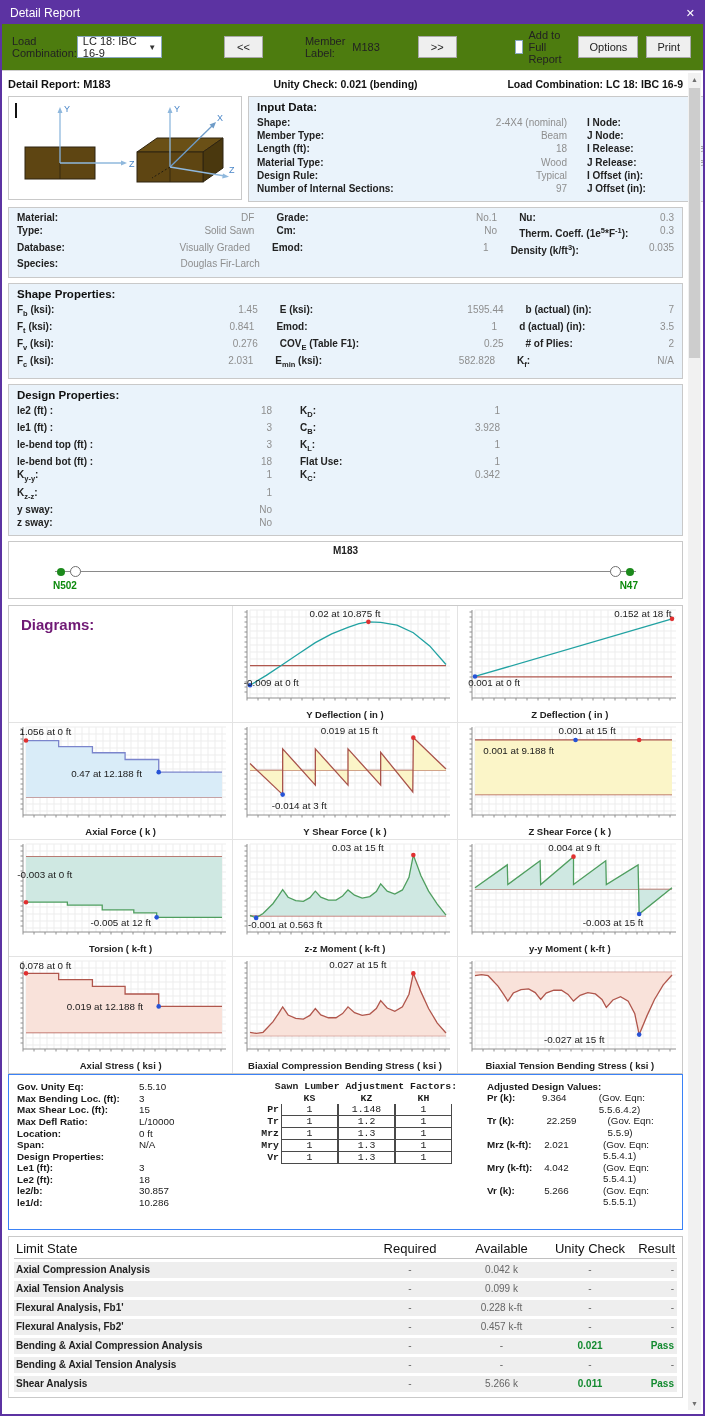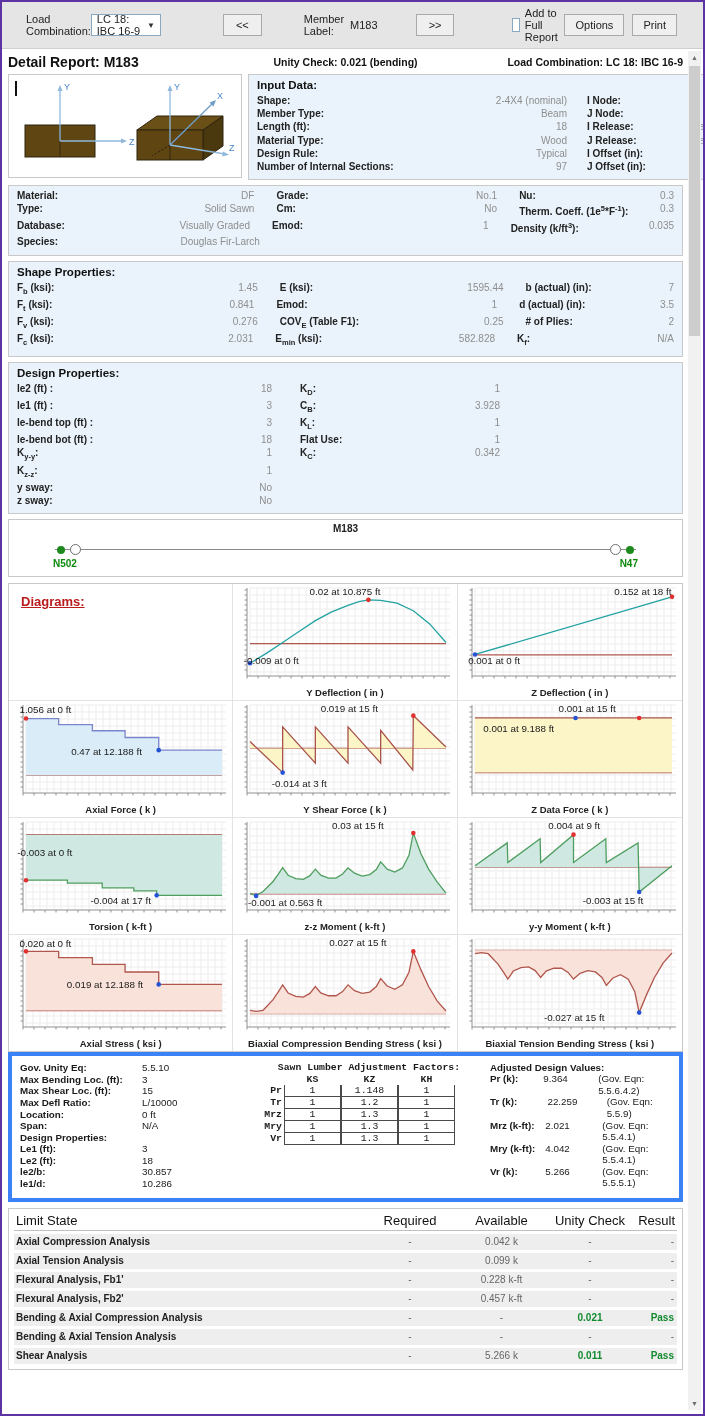--- a/index.html
+++ b/index.html
@@ -1,32 +1,32 @@
 <!DOCTYPE html>
 <html><head>
 <meta charset="utf-8">
 <style>
   html,body{margin:0;padding:0;background:#d9d9d9;font-family:"Liberation Sans",sans-serif;}
   .window{position:relative;width:705px;height:1416px;box-sizing:border-box;border:2px solid #5c33a2;background:#fff;display:flex;flex-direction:column;overflow:hidden;}
   .titlebar{height:22px;background:#5c33a2;color:#fff;display:flex;align-items:center;padding:0 8px;font-size:12px;flex:0 0 auto;}
   .titlebar .title{flex:1;}
   .close-x{font-size:11px;line-height:11px;}
-  .toolbar{height:46px;flex:0 0 auto;display:flex;align-items:center;padding:0 24px;background:#e5e5e5;border-bottom:1px solid #cfcfcf;font-size:11px;color:#222;}
+  .toolbar{height:46px;flex:0 0 auto;display:flex;align-items:center;padding:0 10px;background:#4d7c0f;border-bottom:1px solid #cfcfcf;font-size:11px;color:#222;}
   .dropdown{width:130px;height:20px;border:1px solid #8aa8c0;display:flex;align-items:center;justify-content:space-between;padding:0 5px;margin-left:0;background:#fff;}
   .caret{font-size:8px;color:#333;}
   .btn{background:#efefef;border:1px solid #a9a9a9;font-size:11px;height:22px;padding:0 10px;display:inline-flex;align-items:center;justify-content:center;color:#222;}
   .btn.small{padding:0 12px;}
   .chk{width:12px;height:12px;border:1px solid #8aa8c0;background:#fff;display:inline-block;margin-right:5px;}
   .content{position:relative;flex:1 1 auto;padding:3px 20px 0 6px;background:#fff;}
   .vscroll{position:absolute;top:2px;right:2px;width:13px;bottom:4px;background:#f1f1f1;}
   .vs-btn{height:13px;display:flex;align-items:center;justify-content:center;font-size:7px;color:#6f6f6f;background:#f1f1f1;}
   .vs-thumb{position:absolute;top:15px;left:1px;right:1px;height:270px;background:#cdcdcd;}
   .vs-down{position:absolute;bottom:0;left:0;right:0;}
   .report-header{display:flex;align-items:center;height:20px;font-size:10.5px;font-weight:bold;color:#111;}
-  .report-header .h-left{flex:1;font-size:14px;}
+  .report-header .h-left{flex:1;font-size:11px;}
   .report-header .h-center{flex:1.2;text-align:center;}
   .report-header .h-right{flex:1;text-align:right;}
   .row2{display:flex;gap:6px;margin-top:2px;}
   .shape-box{width:232px;height:102px;border:1px solid #c9c9c9;background:#fff;position:relative;flex:0 0 auto;}
   .text-cursor{position:absolute;left:6px;top:6px;width:1.5px;height:15px;background:#111;}
   .sec-box{background:#eaf3fb;border:1px solid #c9c9c9;padding:3px 8px 6px 8px;font-size:10px;color:#222;}
   .input-box{flex:1;}
   .box-title{font-weight:bold;font-size:11.5px;margin:1px 0 3px 0;color:#111;}
   .prop-row{display:flex;line-height:13.2px;}
   .c-l{font-weight:bold;white-space:nowrap;}
@@ -40,26 +40,26 @@
   .member-box{position:relative;margin-top:5px;border:1px solid #c9c9c9;background:#fff;height:56px;}
   .member-title{text-align:center;font-size:10px;font-weight:bold;color:#222;padding-top:3px;}
   .member-line{position:absolute;left:46px;right:46px;top:29px;height:0;border-top:1.4px solid #8a8a8a;}
   .m-dot{position:absolute;top:25.5px;width:8px;height:8px;border-radius:50%;background:#1c8a1c;}
   .m-ring{position:absolute;top:24px;width:9px;height:9px;border-radius:50%;background:#fff;border:1.6px solid #6f6f6f;}
   .m-node{position:absolute;top:38px;font-size:10px;font-weight:bold;color:#0c8a0c;}
   .diag-grid{display:grid;grid-template-columns:1fr 1fr 1fr;border:1px solid #c9c9c9;background:#fff;margin-top:6px;}
   .diag-cell{position:relative;height:116px;border-right:1px solid #e3e3e3;border-bottom:1px solid #e3e3e3;background:#fff;}
   .diag-cell:nth-child(3n){border-right:none;}
   .diag-cell.last-row{border-bottom:none;}
-  .diag-head{font-size:13px;font-weight:bold;color:#b91c1c;padding:10px 0 0 12px;text-decoration:underline;}
+  .diag-head{font-size:15px;font-weight:bold;color:#701a75;padding:10px 0 0 12px;}
   .chart-plot{position:absolute;left:4px;right:4px;top:2px;bottom:16px;}
   .chart-title{position:absolute;bottom:2px;left:0;right:0;text-align:center;font-size:9.5px;font-weight:bold;color:#222;}
   .chart-label{position:absolute;font-size:9.8px;color:#1a1a1a;white-space:nowrap;}
   .csa-heading{font-size:15px;font-weight:bold;color:#111;margin:8px 0 3px 2px;}
-  .cc-box{border:4px solid #3b82f6;background:#fff;display:flex;padding:6px 8px 8px 8px;font-size:9.8px;color:#1a1a1a;}
+  .cc-box{border:1px solid #3b82f6;background:#fff;display:flex;padding:6px 8px 20px 8px;font-size:9.8px;color:#1a1a1a;}
   .cc-left{width:238px;flex:0 0 auto;}
   .cc-row{display:flex;line-height:11.6px;}
   .cc-row .l{width:122px;font-weight:bold;}
   .cc-row .v{}
   .cc-sub{font-weight:bold;line-height:11.6px;}
   .cc-mid{width:222px;flex:0 0 auto;font-family:Liberation Mono, monospace;}
   .fac-title{font-weight:bold;text-align:center;margin-bottom:1px;}
   .fac-head{display:flex;margin-left:26px;}
   .fac-head div{width:57px;text-align:center;font-weight:bold;}
   .fac-row{display:flex;align-items:stretch;}
@@ -82,20 +82,24 @@
   .ls-row .rt{text-align:right;color:#666;padding-right:3px;}
   .ls-row .rt.pass,.ls-row .ct.pass{color:#128a2f;font-weight:bold;}
   sub{font-size:7.5px;}
   sup{font-size:7.5px;}
 </style>
 </head>
 <body>
 
 <div class="window">
 
+  <div class="titlebar">
+    <span class="title">Detail Report</span>
+    <span class="close-x">✕</span>
+  </div>
 
   <div class="toolbar">
     <span>Load Combination:</span>
     <div class="dropdown">
       <span>LC 18: IBC 16-9</span>
       <span class="caret">▼</span>
     </div>
     <button class="btn small" style="margin-left:62px;">&lt;&lt;</button>
     <span style="margin-left:42px;">Member Label:</span>
     <span style="margin-left:6px;">M183</span>
@@ -798,21 +802,21 @@
               <line x1="175" y1="90" x2="175" y2="92.5" stroke="#909090" stroke-width="1"></line>
               <line x1="186" y1="90" x2="186" y2="92.5" stroke="#909090" stroke-width="1"></line>
               <line x1="197" y1="90" x2="197" y2="92.5" stroke="#909090" stroke-width="1"></line>
               <line x1="208" y1="90" x2="208" y2="92.5" stroke="#909090" stroke-width="1"></line>
               <line x1="13" y1="69.60000000000001" x2="210" y2="69.60000000000001" stroke="#a8524a" stroke-width="1.2"></line>
               <polygon points="13,14.93333333333333 210,14.93333333333333 210,69.60000000000001 13,69.60000000000001" fill="#fbf5c8" stroke="none"></polygon>
               <polyline points="13,14.93333333333333 210,14.93333333333333" fill="none" stroke="#a8524a" stroke-width="1.3"></polyline>
               <circle cx="177.16666666666669" cy="14.93333333333333" r="2.3" fill="#e03030"></circle>
               <circle cx="113.55755555555557" cy="14.93333333333333" r="2.3" fill="#2653d6"></circle>
             </svg><div class="chart-label" style="left: 58%; top: 0%; transform: translateX(-50%);">0.001 at 15 ft</div><div class="chart-label" style="left: 10%; top: 20%;">0.001 at 9.188 ft</div></div>
-          <div class="chart-title">Z Data Force ( k )</div>
+          <div class="chart-title">Z Shear Force ( k )</div>
         </div>
       <div class="diag-cell">
           <div class="chart-plot"><svg width="215" height="98">
               <line x1="13" y1="2" x2="13" y2="90" stroke="#ededed" stroke-width="1"></line>
               <line x1="20" y1="2" x2="20" y2="90" stroke="#ededed" stroke-width="1"></line>
               <line x1="27" y1="2" x2="27" y2="90" stroke="#ededed" stroke-width="1"></line>
               <line x1="34" y1="2" x2="34" y2="90" stroke="#ededed" stroke-width="1"></line>
               <line x1="41" y1="2" x2="41" y2="90" stroke="#ededed" stroke-width="1"></line>
               <line x1="48" y1="2" x2="48" y2="90" stroke="#ededed" stroke-width="1"></line>
               <line x1="55" y1="2" x2="55" y2="90" stroke="#ededed" stroke-width="1"></line>
@@ -887,21 +891,21 @@
               <line x1="164" y1="90" x2="164" y2="92.5" stroke="#909090" stroke-width="1"></line>
               <line x1="175" y1="90" x2="175" y2="92.5" stroke="#909090" stroke-width="1"></line>
               <line x1="186" y1="90" x2="186" y2="92.5" stroke="#909090" stroke-width="1"></line>
               <line x1="197" y1="90" x2="197" y2="92.5" stroke="#909090" stroke-width="1"></line>
               <line x1="208" y1="90" x2="208" y2="92.5" stroke="#909090" stroke-width="1"></line>
               <line x1="13" y1="14.629629629629632" x2="209" y2="14.629629629629632" stroke="#b0574e" stroke-width="1.2"></line>
               <polygon points="13,60.185185185185176 54.37777777777778,60.185185185185176 54.37777777777778,63.22222222222222 89.22222222222223,63.22222222222222 89.22222222222223,67.77777777777777 120.80000000000001,67.77777777777777 120.80000000000001,70.81481481481482 143.66666666666666,70.81481481481482 143.66666666666666,75.37037037037037 209,75.37037037037037 209,14.629629629629632 13,14.629629629629632" fill="#cfe8e2" stroke="none"></polygon>
               <polyline points="13,60.185185185185176 54.37777777777778,60.185185185185176 54.37777777777778,63.22222222222222 89.22222222222223,63.22222222222222 89.22222222222223,67.77777777777777 120.80000000000001,67.77777777777777 120.80000000000001,70.81481481481482 143.66666666666666,70.81481481481482 143.66666666666666,75.37037037037037 209,75.37037037037037" fill="none" stroke="#4f9e5f" stroke-width="1.3"></polyline>
               <circle cx="13" cy="60.185185185185176" r="2.3" fill="#e03030"></circle>
               <circle cx="143.66666666666666" cy="75.37037037037037" r="2.3" fill="#2653d6"></circle>
-            </svg><div class="chart-label" style="left: 2%; top: 27%;">-0.003 at 0 ft</div><div class="chart-label" style="left: 36%; top: 76%;">-0.004 at 17 ft</div></div>
+            </svg><div class="chart-label" style="left: 2%; top: 27%;">-0.003 at 0 ft</div><div class="chart-label" style="left: 36%; top: 76%;">-0.005 at 12 ft</div></div>
           <div class="chart-title">Torsion ( k-ft )</div>
         </div>
       <div class="diag-cell">
           <div class="chart-plot"><svg width="215" height="98">
               <line x1="13" y1="2" x2="13" y2="90" stroke="#ededed" stroke-width="1"></line>
               <line x1="20" y1="2" x2="20" y2="90" stroke="#ededed" stroke-width="1"></line>
               <line x1="27" y1="2" x2="27" y2="90" stroke="#ededed" stroke-width="1"></line>
               <line x1="34" y1="2" x2="34" y2="90" stroke="#ededed" stroke-width="1"></line>
               <line x1="41" y1="2" x2="41" y2="90" stroke="#ededed" stroke-width="1"></line>
               <line x1="48" y1="2" x2="48" y2="90" stroke="#ededed" stroke-width="1"></line>
@@ -1157,21 +1161,21 @@
               <line x1="164" y1="90" x2="164" y2="92.5" stroke="#909090" stroke-width="1"></line>
               <line x1="175" y1="90" x2="175" y2="92.5" stroke="#909090" stroke-width="1"></line>
               <line x1="186" y1="90" x2="186" y2="92.5" stroke="#909090" stroke-width="1"></line>
               <line x1="197" y1="90" x2="197" y2="92.5" stroke="#909090" stroke-width="1"></line>
               <line x1="208" y1="90" x2="208" y2="92.5" stroke="#909090" stroke-width="1"></line>
               <line x1="13" y1="73.59663865546219" x2="209" y2="73.59663865546219" stroke="#b0574e" stroke-width="1.2"></line>
               <polygon points="13,14.336134453781522 45.666666666666664,14.336134453781522 45.666666666666664,20.537815126050425 79.42222222222222,20.537815126050425 79.42222222222222,27.428571428571427 112.08888888888889,27.428571428571427 112.08888888888889,35.00840336134455 145.71377777777778,35.00840336134455 145.71377777777778,47.41176470588236 209,47.41176470588236 209,73.59663865546219 13,73.59663865546219" fill="#f9e2da" stroke="none"></polygon>
               <polyline points="13,14.336134453781522 45.666666666666664,14.336134453781522 45.666666666666664,20.537815126050425 79.42222222222222,20.537815126050425 79.42222222222222,27.428571428571427 112.08888888888889,27.428571428571427 112.08888888888889,35.00840336134455 145.71377777777778,35.00840336134455 145.71377777777778,47.41176470588236 209,47.41176470588236" fill="none" stroke="#b0564c" stroke-width="1.3"></polyline>
               <circle cx="13" cy="14.336134453781522" r="2.3" fill="#e03030"></circle>
               <circle cx="145.71377777777778" cy="47.41176470588236" r="2.3" fill="#2653d6"></circle>
-            </svg><div class="chart-label" style="left: 3%; top: 1%;">0.020 at 0 ft</div><div class="chart-label" style="left: 25%; top: 43%;">0.019 at 12.188 ft</div></div>
+            </svg><div class="chart-label" style="left: 3%; top: 1%;">0.078 at 0 ft</div><div class="chart-label" style="left: 25%; top: 43%;">0.019 at 12.188 ft</div></div>
           <div class="chart-title">Axial Stress ( ksi )</div>
         </div>
       <div class="diag-cell last-row">
           <div class="chart-plot"><svg width="215" height="98">
               <line x1="13" y1="2" x2="13" y2="90" stroke="#ededed" stroke-width="1"></line>
               <line x1="20" y1="2" x2="20" y2="90" stroke="#ededed" stroke-width="1"></line>
               <line x1="27" y1="2" x2="27" y2="90" stroke="#ededed" stroke-width="1"></line>
               <line x1="34" y1="2" x2="34" y2="90" stroke="#ededed" stroke-width="1"></line>
               <line x1="41" y1="2" x2="41" y2="90" stroke="#ededed" stroke-width="1"></line>
               <line x1="48" y1="2" x2="48" y2="90" stroke="#ededed" stroke-width="1"></line>

